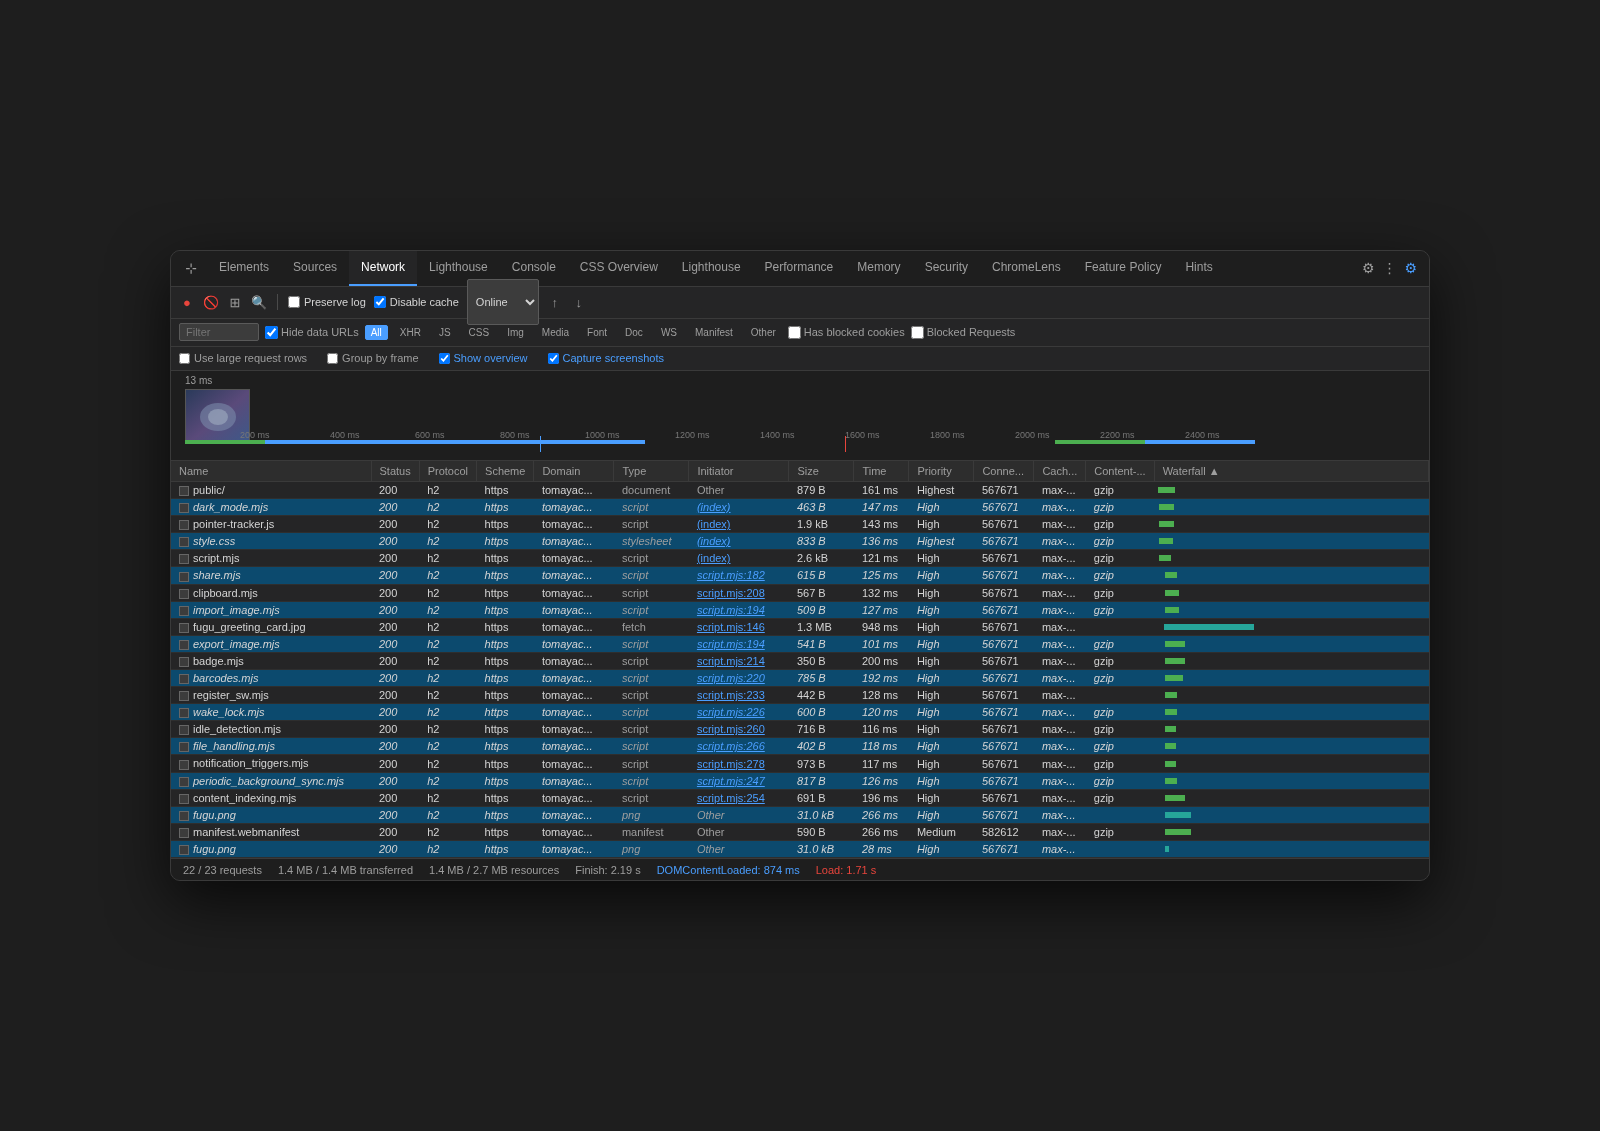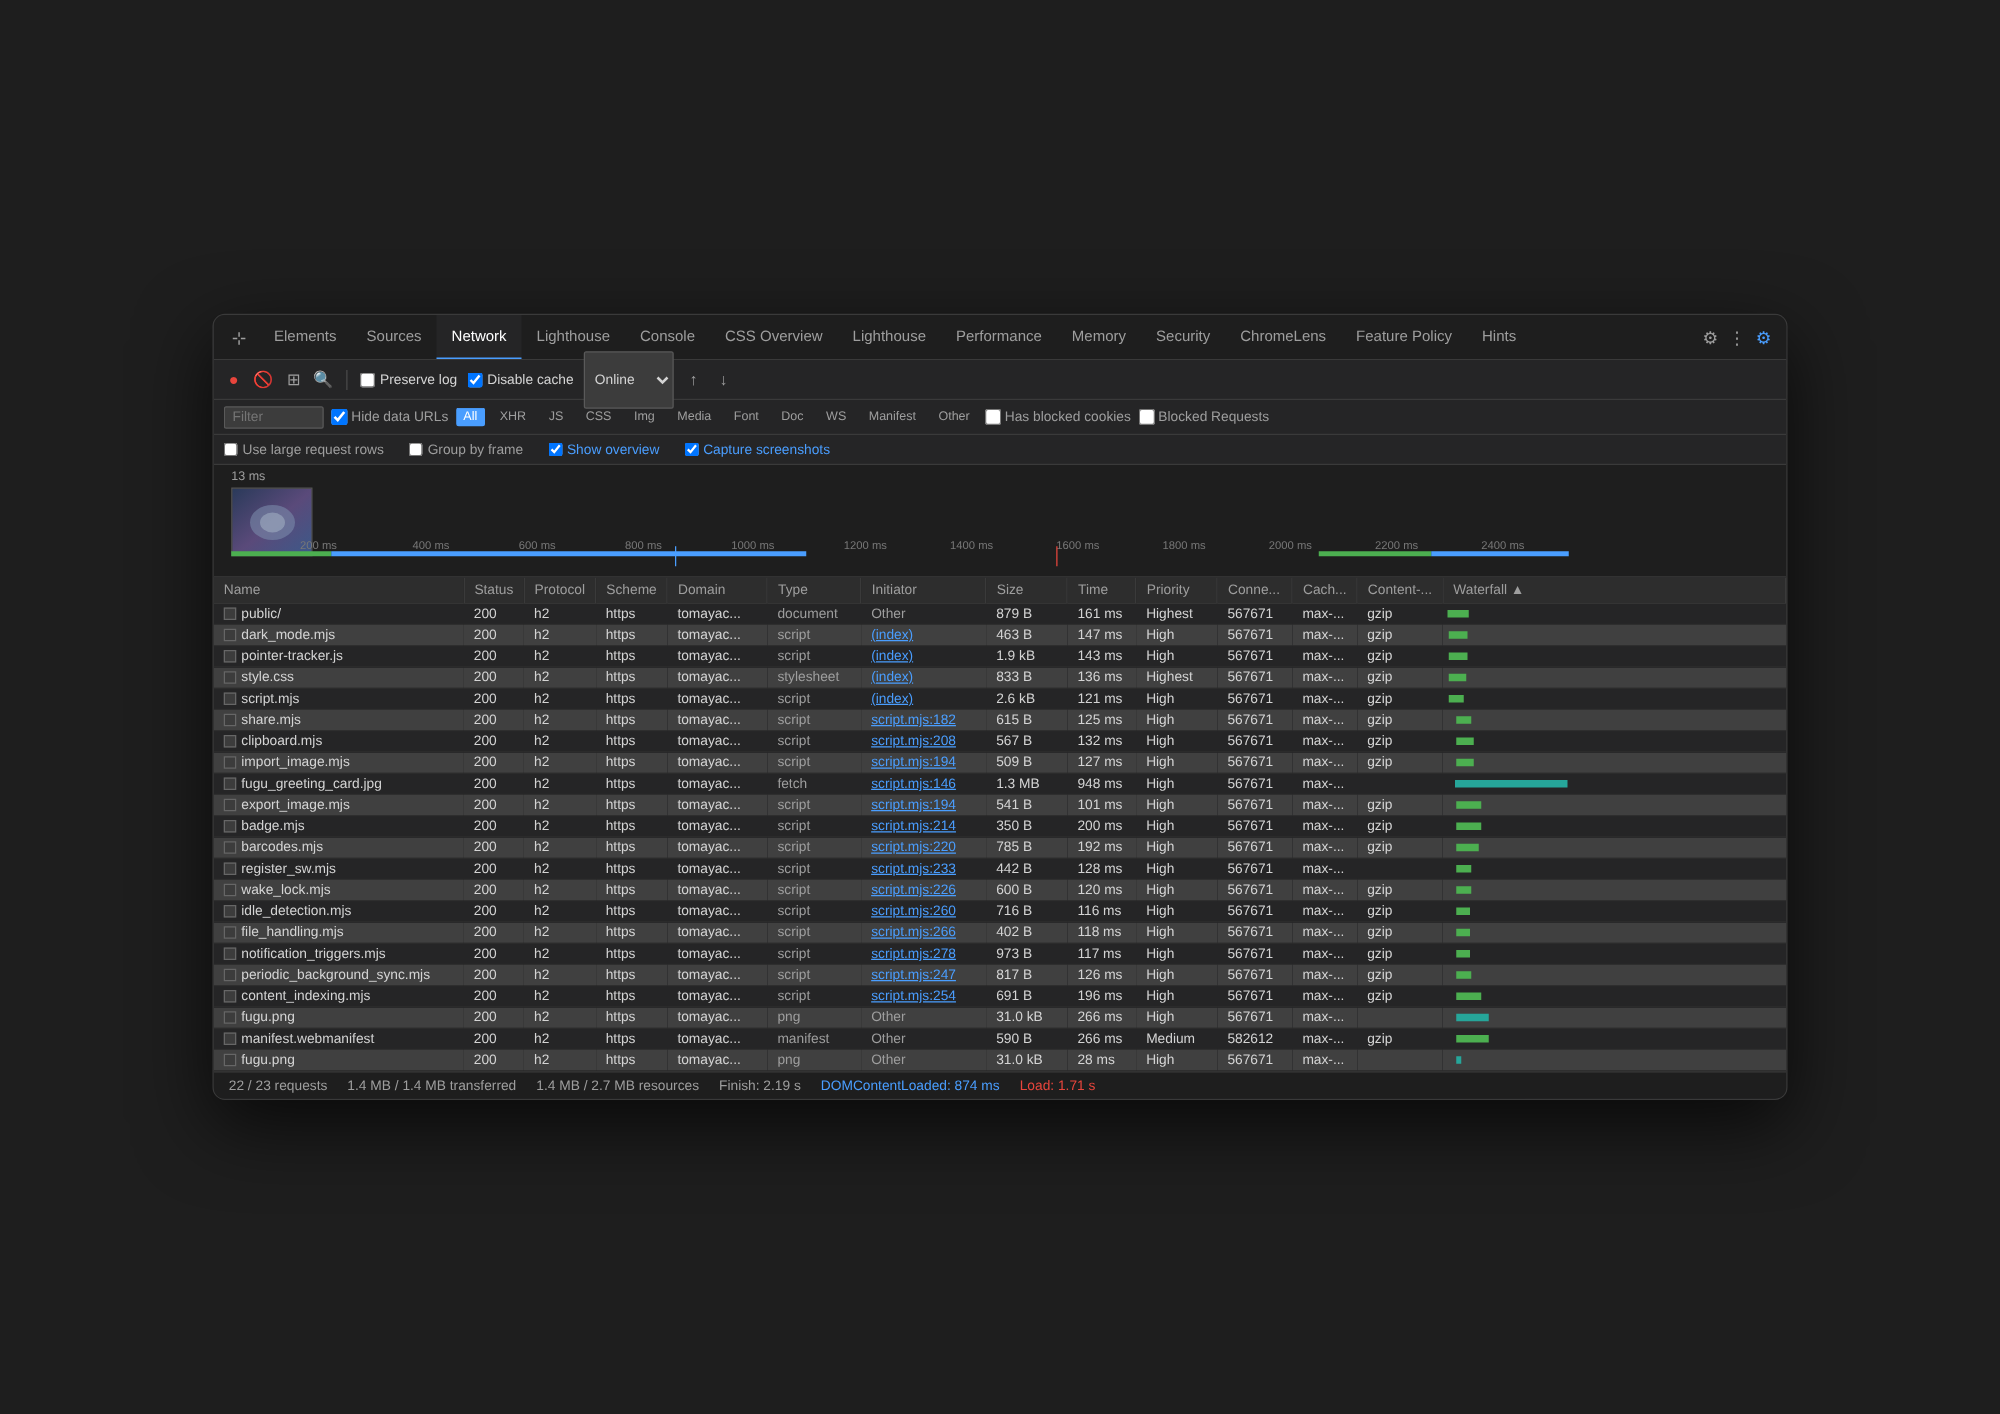--- a/index.html
+++ b/index.html
@@ -251,21 +251,21 @@
       border-right: 1px solid #3a3a3a;
       white-space: nowrap;
       cursor: pointer;
       user-select: none;
     }
     th.waterfall-col { min-width: 120px; }
 
     tbody tr {
       border-bottom: 1px solid #2e2e2e;
     }
-    tbody tr.alt { background: #404040; }
+    tbody tr.alt { background: #0c4a6e; font-style: italic; }
 
     td {
       padding: 2px 8px;
       color: #d4d4d4;
       white-space: nowrap;
       overflow: hidden;
       text-overflow: ellipsis;
       max-width: 200px;
     }
     td.status-200 { color: #d4d4d4; }

